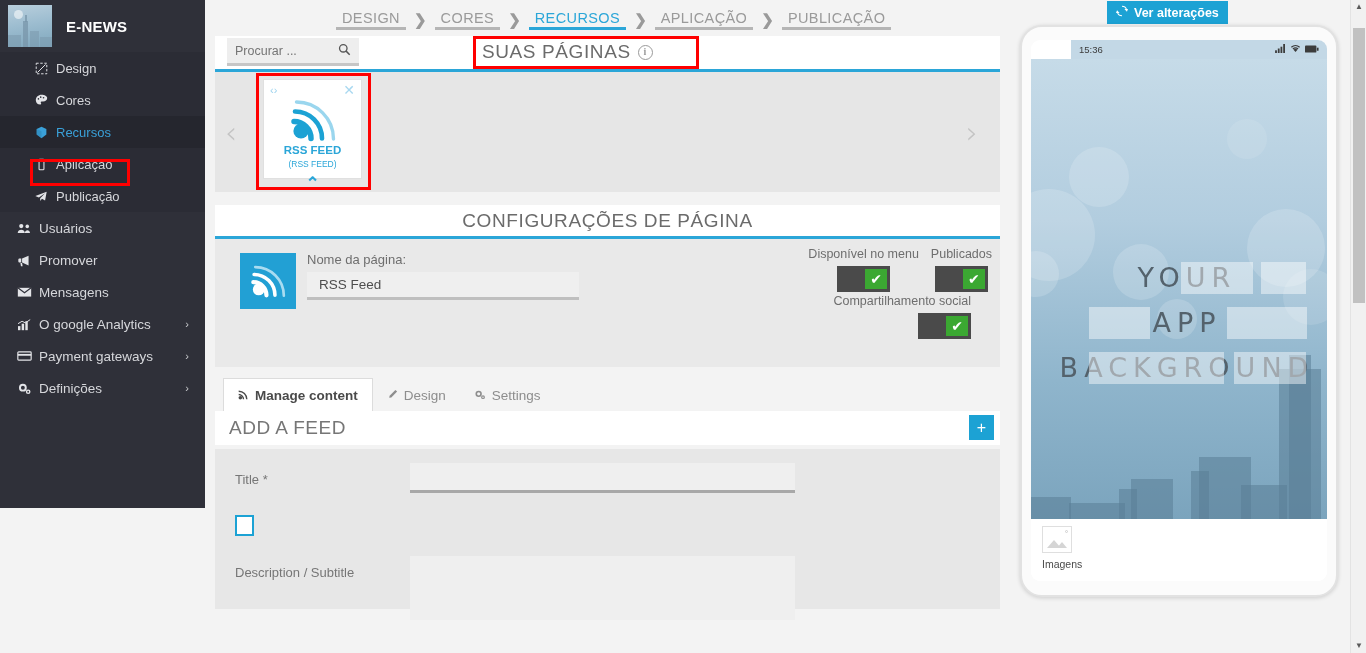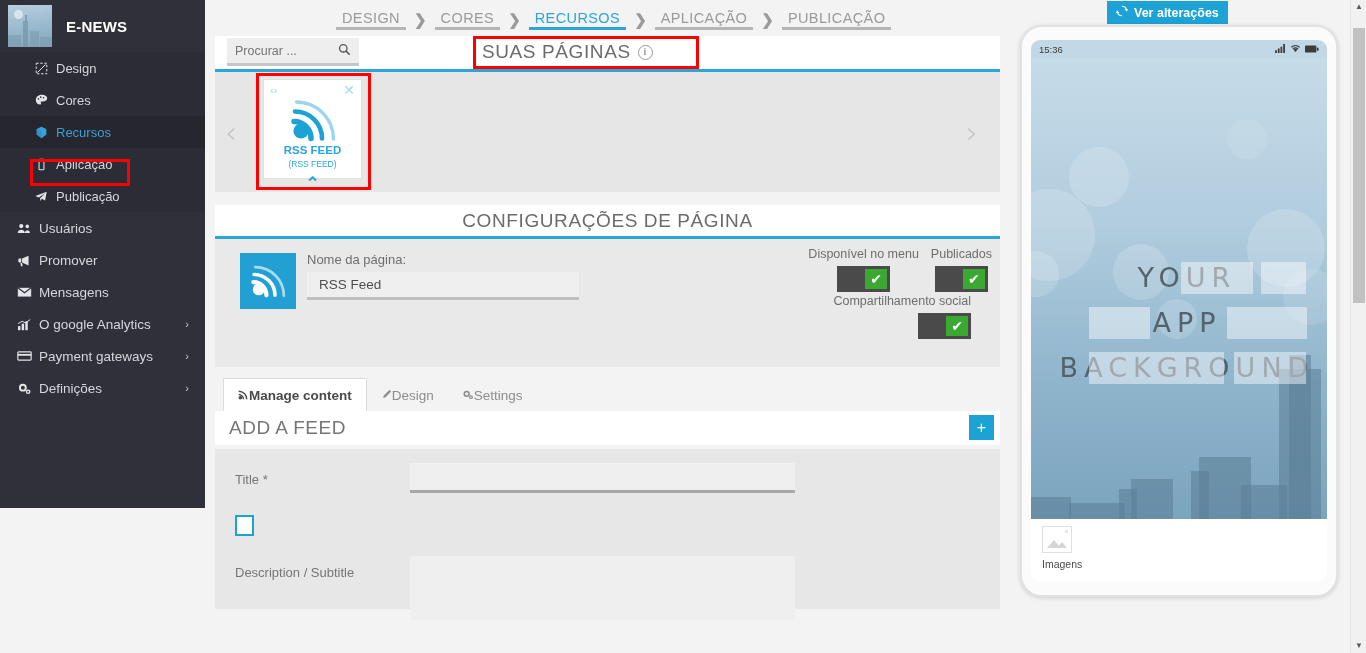--- a/index.html
+++ b/index.html
@@ -208,21 +208,21 @@
   }
   .switch .knob {
     width: 22px; height: 20px; background: #3ba832;
     color: #fff; font-size: 14px; line-height: 20px; text-align: center;
   }
   .tg-row2 { margin-top: 2px; text-align: right; padding-right: 21px; }
   .tg-row2 .tg-cap { margin-bottom: 5px; }
 
   .tabs { margin: 12px 0 0 18px; display: flex; align-items: flex-end; height: 32px; }
   .tab {
-    height: 32px; padding: 16px 14px; display: flex; align-items: center; 
+    height: 32px; padding: 16px 14px; display: flex; align-items: center; gap: 6px;
     font-size: 13.5px; color: #8d8d8d; cursor: pointer;
   }
   .tab.active {
     background: #ffffff; color: #4a4a4a; font-weight: bold;
     border: 1px solid #dcdcdc; border-bottom: 0;
   }
 
   .addfeed-head {
     margin: 0 10px; height: 34px; background: #ffffff;
     display: flex; align-items: center; position: relative;
@@ -276,21 +276,21 @@
     padding: 13px 9px 14px 9px;
   }
   .screen {
     width: 100%; height: 100%; border-radius: 9px; overflow: hidden;
     background: #fff; position: relative;
     display: flex; flex-direction: column;
   }
   .status-bar {
     height: 19px; display: flex; align-items: center;
     padding: 0 8px; font-size: 9.5px; color: #3c3c3c;
-    background: #c3d8e6; position: relative; z-index: 3;
+    background: #c3d8e6; position: relative; z-index: 3; margin-left: 40px;
   }
   .sb-right { margin-left: auto; display: flex; align-items: center; gap: 4px; }
   .bg-wrap {
     flex: 1; position: relative; overflow: hidden;
     background: linear-gradient(to bottom, #c6dbe8 0%, #b2cddf 35%, #8fb5cc 70%, #7ba4bd 100%);
   }
   .bub {
     position: absolute; border-radius: 50%;
     background: rgba(255,255,255,.17);
   }

